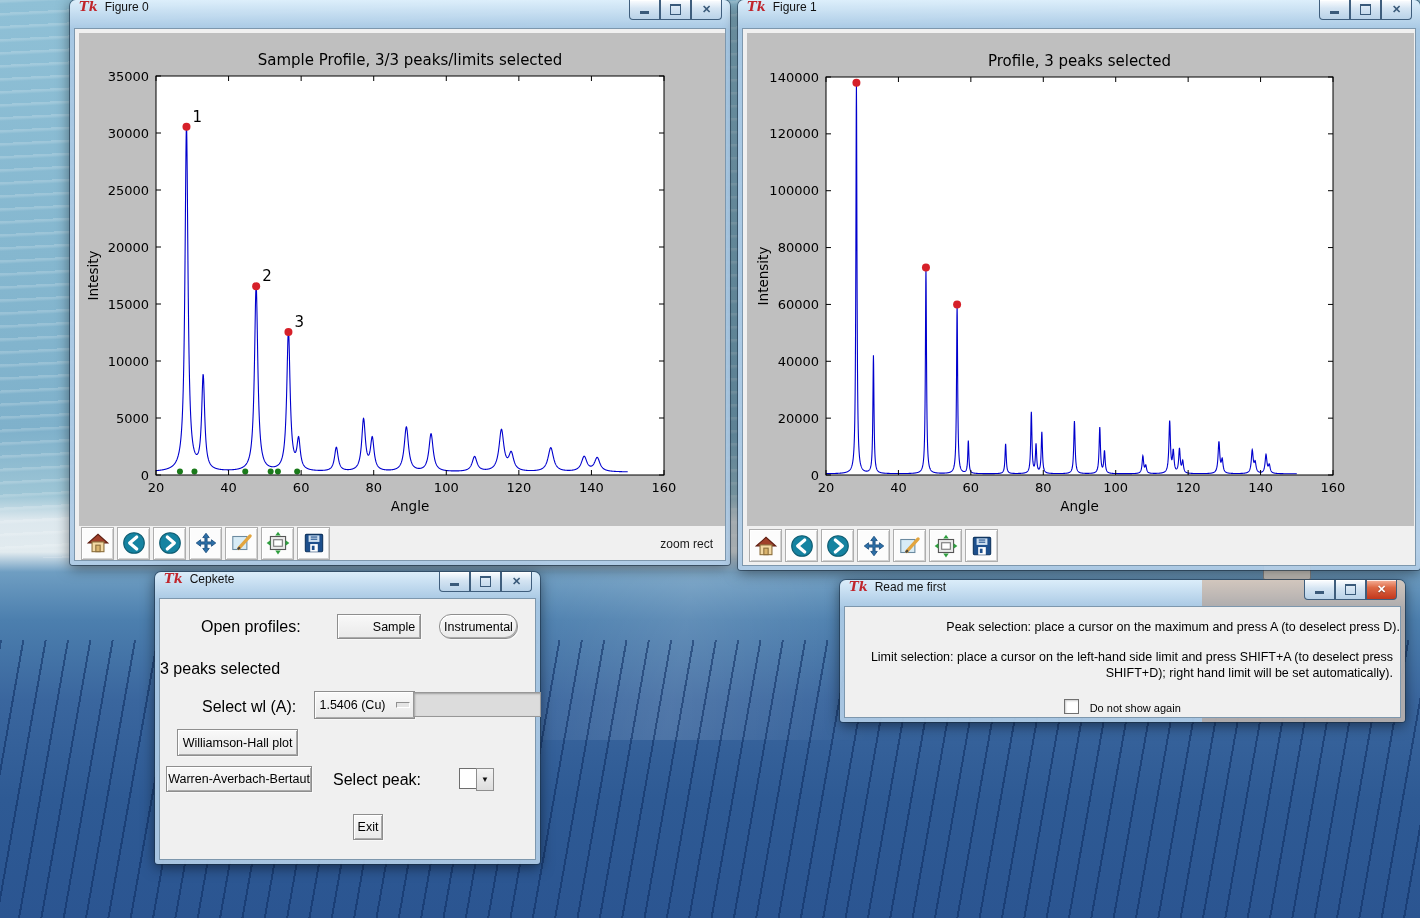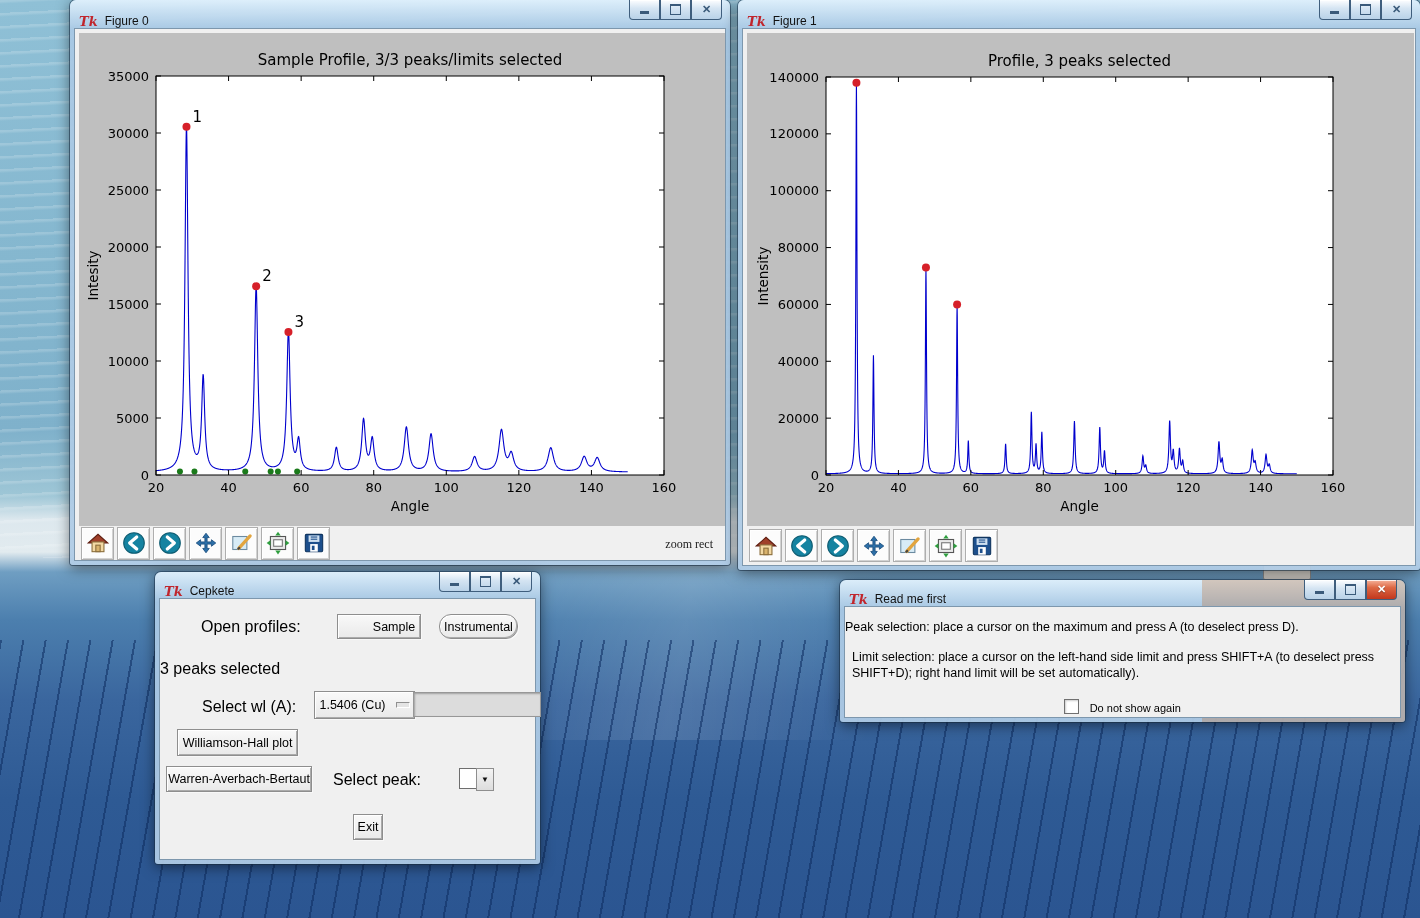--- a/index.html
+++ b/index.html
@@ -12,21 +12,21 @@
     background:repeating-linear-gradient(177deg,rgba(255,255,255,.28) 0 1.5px,rgba(255,255,255,0) 4px 13px);opacity:.65;}
   .wp-wave{position:absolute;left:0;right:0;top:560px;height:180px;pointer-events:none;
     background:linear-gradient(100deg,rgba(255,255,255,0) 35%,rgba(255,255,255,.12) 48%,rgba(255,255,255,0) 62%);}
   .wp-stripes{position:absolute;left:0;right:0;top:640px;bottom:0;pointer-events:none;
     background:repeating-linear-gradient(100deg,rgba(13,44,96,.55) 0 2px,rgba(13,44,96,0) 2px 22px);}
 
   
   .window{position:absolute;border-radius:6px 6px 3px 3px;
     background:linear-gradient(180deg,rgba(223,240,252,.97),rgba(168,200,228,.95) 30px,rgba(176,204,230,.93));
     box-shadow:0 3px 14px rgba(0,0,0,.5),0 0 0 1px rgba(35,65,95,.6);}
-  .titlebar{position:absolute;left:0;right:0;top:0;display:flex;align-items:flex-end;padding:0 9px;z-index:1;}
+  .titlebar{position:absolute;left:0;right:0;top:0;display:flex;align-items:flex-start;padding:0 9px;z-index:1;}
   .fig .titlebar{height:28px;}
   .dlg .titlebar{height:26px;}
   .tk-icon{font-family:"DejaVu Serif",serif;font-style:italic;font-weight:bold;color:#c0252c;font-size:13px;margin-right:7px;line-height:1;}
   .title-text{font-size:12px;color:#111;}
   .caption-buttons{position:absolute;right:8px;top:0;display:flex;z-index:3;}
   .cap-btn{width:29px;height:19px;border:1px solid #3f5e7d;border-top:none;display:flex;align-items:center;justify-content:center;
     background:linear-gradient(180deg,#fdfeff,#d4e4f2 45%,#b9d2e8);box-shadow:inset 0 1px 0 rgba(255,255,255,.8);cursor:pointer;}
   .cap-btn:first-child{border-radius:0 0 0 4px;}
   .cap-btn:last-child{border-radius:0 0 4px 0;}
   .cap-glyph-min{width:9px;height:3px;background:#3a5a7a;margin-top:6px;}
@@ -37,33 +37,33 @@
   .winbody{position:absolute;left:4px;right:4px;bottom:4px;background:#f0f0f0;border:1px solid #7d97ad;z-index:2;}
   .fig .winbody{top:28px;}
   .dlg .winbody{top:26px;}
 
   
   .mpl-canvas{position:absolute;left:4px;top:4px;background:#bfbfbf;}
   svg text{font-family:"DejaVu Sans",sans-serif;fill:#000;}
   .mpl-toolbar{position:absolute;left:4px;right:4px;top:499px;bottom:2px;background:#f0f0f0;display:flex;align-items:center;gap:3px;padding-left:2px;}
   .tb-btn{width:31px;height:31px;background:#fcfcfc;border:1px solid #aeaeae;box-shadow:inset 1px 1px 0 #fff,inset -1px -1px 0 #d2d2d2;
     display:flex;align-items:center;justify-content:center;cursor:pointer;}
-  .tb-status{position:absolute;right:8px;top:9px;font-size:12px;color:#1a1a1a;font-family:Liberation Serif, serif;}
+  .tb-status{position:absolute;right:8px;top:9px;font-size:12px;color:#1a1a1a;}
 
   
   .tkbtn{position:absolute;background:linear-gradient(180deg,#f9f9f9,#e9e9e9);border:1px solid #8e8e8e;
     box-shadow:inset 1px 1px 0 #ffffff,inset -1px -1px 0 #ababab,1px 1px 0 rgba(255,255,255,.55);
     font-size:12.5px;color:#000;display:flex;align-items:center;justify-content:center;cursor:pointer;}
   .tklabel{position:absolute;font-size:16px;color:#000;white-space:nowrap;}
   .tkentry{position:absolute;background:#dcdcdc;border:1px solid #979797;box-shadow:inset 1px 1px 2px rgba(0,0,0,.28);}
   .om-dash{width:12px;height:4px;background:#e4e4e4;border:1px solid #909090;border-bottom-color:#fff;border-right-color:#fff;margin-left:10px;}
   .combo-field{position:absolute;background:#fff;border:1px solid #6e6e6e;}
   .combo-arrow{position:absolute;background:linear-gradient(180deg,#f4f4f4,#dddddd);border:1px solid #8e8e8e;display:flex;align-items:center;justify-content:center;font-size:8px;color:#111;cursor:pointer;}
   .checkbox{width:13px;height:13px;background:#fff;border:1px solid #707070;box-shadow:inset 1px 1px 2px rgba(0,0,0,.2);display:inline-block;vertical-align:-2px;cursor:pointer;}
-  .readme-line{font-size:12.5px;color:#000;text-align:left;line-height:16px;}
+  .readme-line{font-size:12.5px;color:#000;text-align:right;line-height:16px;}
   .glass-tint{position:absolute;top:0;bottom:0;right:0;width:36%;background:rgba(190,110,50,.30);border-radius:0 6px 3px 0;z-index:2;pointer-events:none;}
 
   .bg-fragment{position:absolute;left:1263px;top:561px;width:46px;height:17px;background:#d8d4cd;border:1px solid #8f8f8f;border-radius:2px;}
 </style>
 </head>
 <body>
 
 <div class="desktop">
   <div class="wp-streaks"></div>
   <div class="wp-wave"></div>

